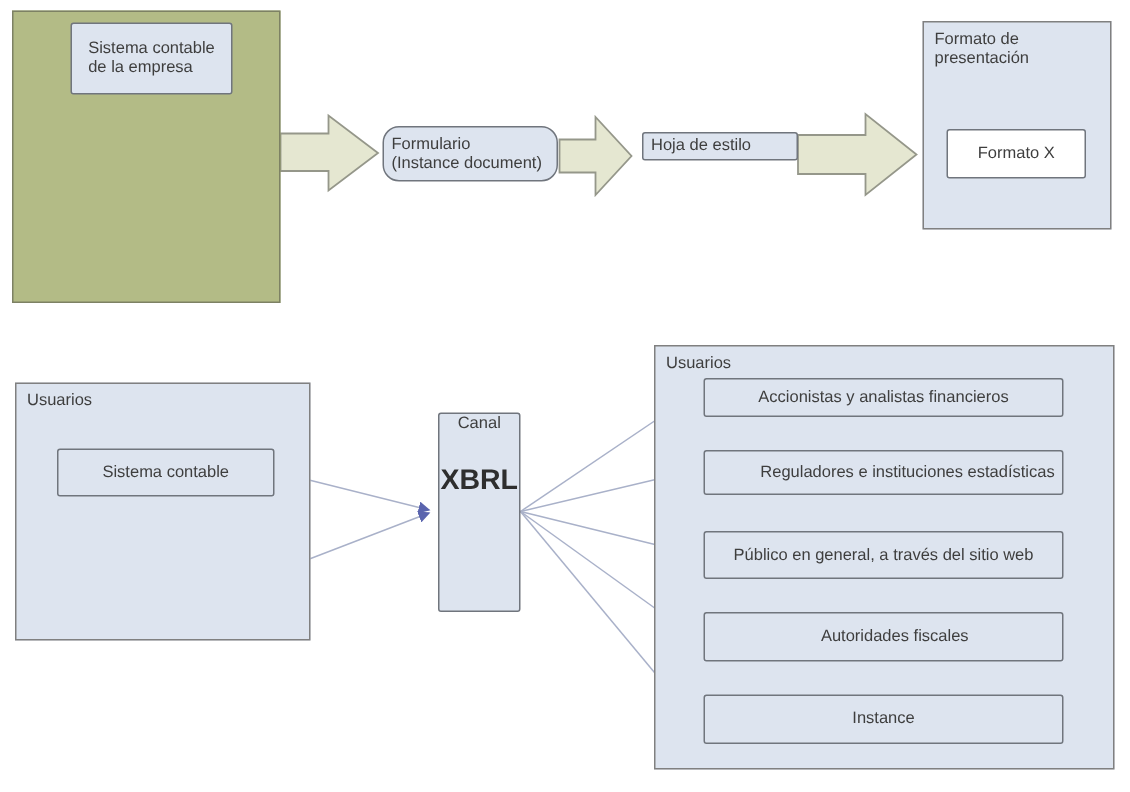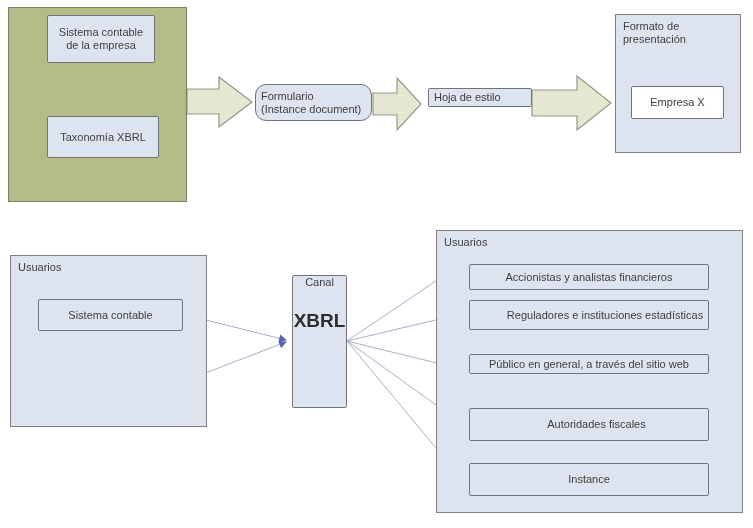--- a/index.html
+++ b/index.html
@@ -22,21 +22,20 @@
     background: var(--panel-fill, #dde4ef);
     border: 1px solid var(--panel-border, #808080);
   }
   .panel-label { position: absolute; left: 7px; top: 5px; }
 
   .box {
     background: var(--panel-fill, #dde4ef);
     border: 1px solid var(--inner-border, #70757d);
     border-radius: 2px;
     display: flex; align-items: center; justify-content: center;
-    text-align: center;
   }
   .box.left-text { justify-content: flex-start; text-align: left; padding-left: 5px; }
 
   
   .green-box {
     left: 8px; top: 7px; width: 179px; height: 195px;
     background: var(--green-fill, #b3bb86);
     border: 1px solid var(--green-border, #7d8164);
   }
   .sys-box   { left: 38px; top: 7px;   width: 108px; height: 48px; }
@@ -52,23 +51,23 @@
   .sys2-box  { left: 27px; top: 43px;  width: 145px; height: 32px; }
   .otras-box { left: 27px; top: 102px; width: 145px; height: 51px; }
 
   .channel-box { left: 292px; top: 275px; width: 55px; height: 133px;
                  flex-direction: column; justify-content: flex-start; }
   .channel-box .canal { }
   .channel-box .xbrl  { margin-top: 25px; font-weight: bold; font-size: 19px; color: #2e2e2e; }
 
   .users-panel { left: 436px; top: 230px; width: 307px; height: 283px; }
   .user-item { left: 32px; width: 240px; }
-  .user-item-0 { top: 21px;  height: 26px; margin-top: 12px; }
+  .user-item-0 { top: 21px;  height: 26px; }
   .user-item-1 { top: 69px;  height: 30px; padding-left: 32px; }
-  .user-item-2 { top: 123px; height: 20px; }
+  .user-item-2 { top: 123px; height: 32px; }
   .user-item-3 { top: 177px; height: 33px; padding-left: 15px; }
   .user-item-4 { top: 232px; height: 33px; }
 </style>
 </head>
 <body>
 
 <div class="canvas">
 
   <svg class="overlay" viewBox="0 0 753 528">
     <defs>
@@ -89,39 +88,36 @@
     <line x1="347" y1="341" x2="461" y2="369" marker-end="url(#ah)" style="stroke: var(--line, #a9b1c9); stroke-width: 1;"></line>
     <line x1="347" y1="341" x2="461" y2="423" marker-end="url(#ah)" style="stroke: var(--line, #a9b1c9); stroke-width: 1;"></line>
     <line x1="347" y1="341" x2="461" y2="478" marker-end="url(#ah)" style="stroke: var(--line, #a9b1c9); stroke-width: 1;"></line>
   </svg>
 
   <div class="abs green-box">
     <div class="abs box sys-box">
       <span class="pre">Sistema contable
 de la empresa</span>
     </div>
-    <div class="abs box tax-box">
-      <span>Taxonomía XBRL</span>
-    </div>
   </div>
 
   <div class="abs box left-text instance-box">
     <span class="pre">Formulario
 (Instance document)</span>
   </div>
 
   <div class="abs box left-text stylesheet-box">
     <span>Hoja de estilo</span>
   </div>
 
   <div class="abs panel presentation-panel">
     <div class="panel-label pre">Formato de
 presentación</div>
     <div class="abs box company-x-box">
-      <span>Empresa X</span>
+      <span>Formato X</span>
     </div>
   </div>
 
   <div class="abs panel empresa-panel">
     <div class="panel-label">Usuarios</div>
     <div class="abs box sys2-box">
       <span>Sistema contable</span>
     </div>
   </div>
 

